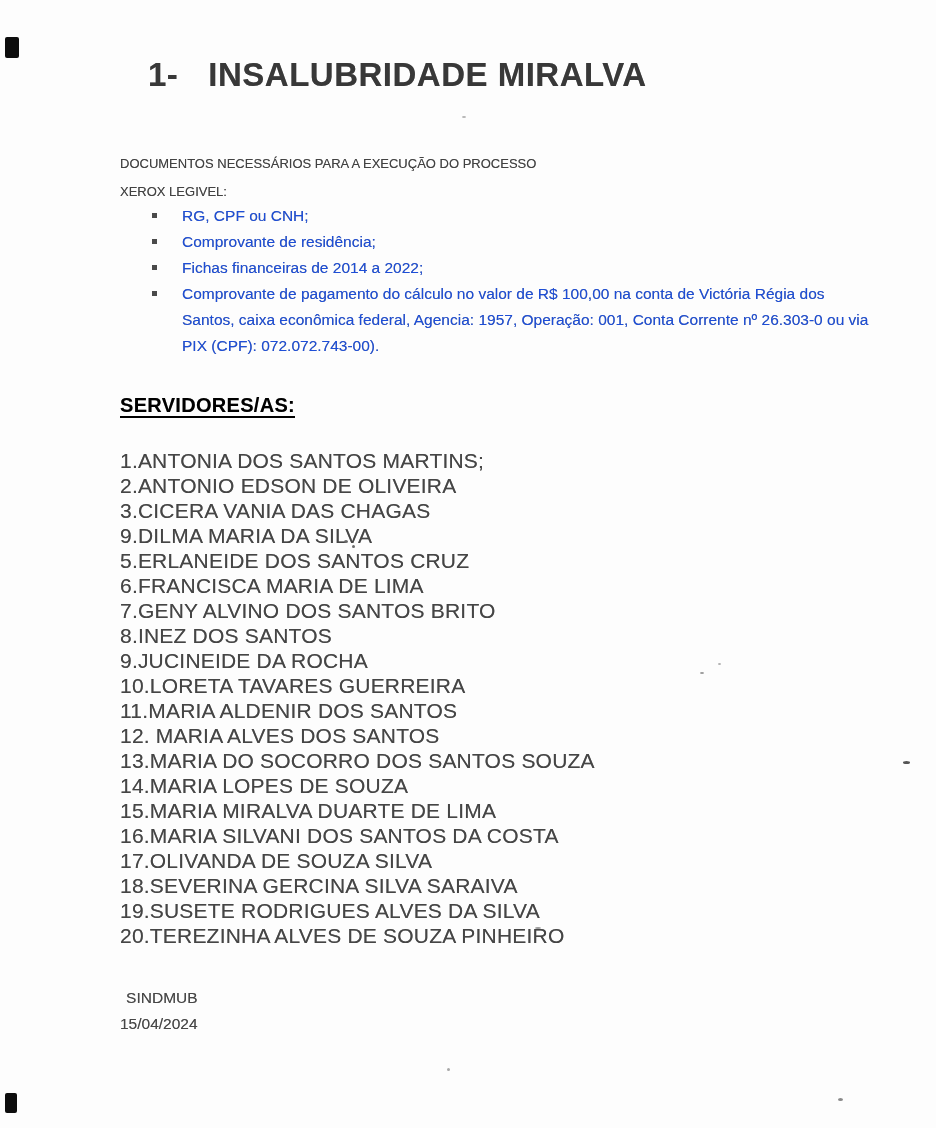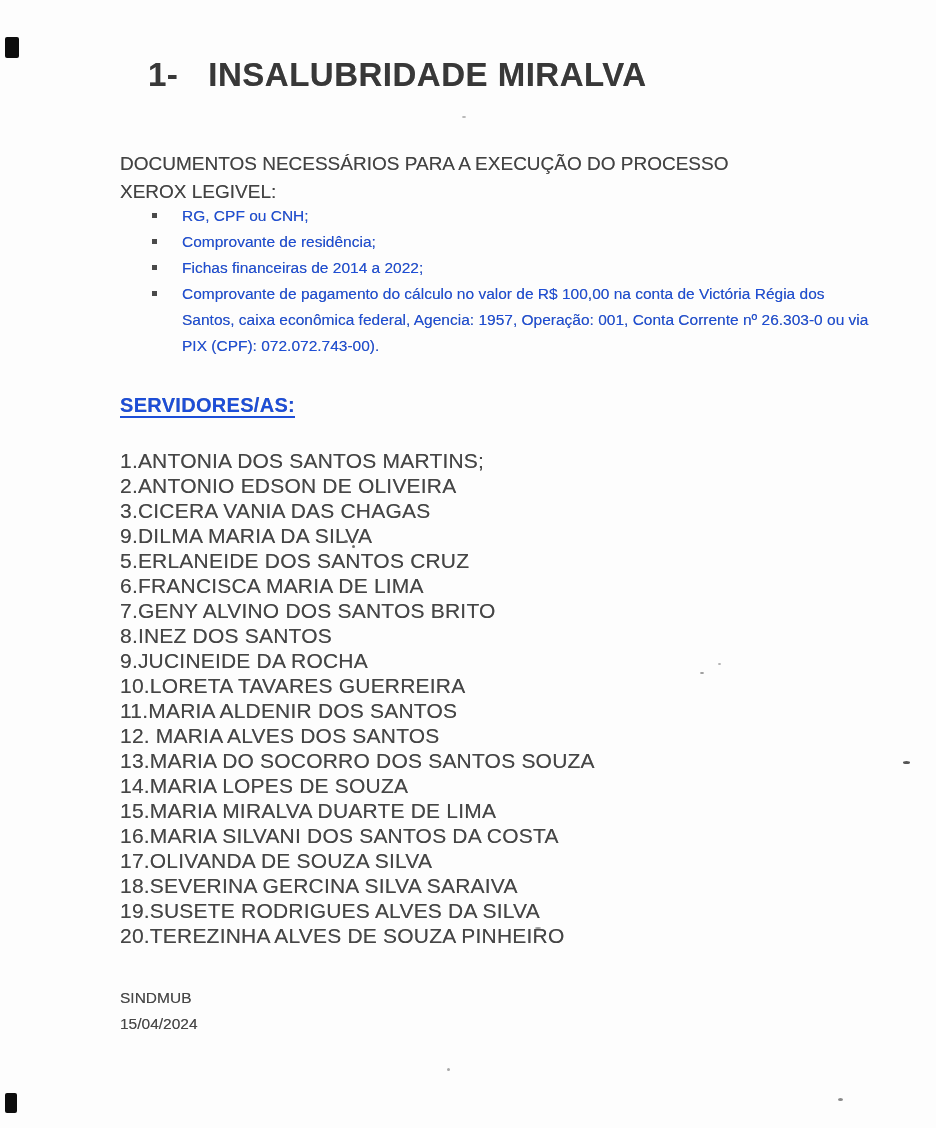--- a/index.html
+++ b/index.html
@@ -22,54 +22,54 @@
   .scan-mark.bottom{top:1093px;width:12px;height:20px;}
 
   .doc-title{
     position:absolute;left:148px;top:56px;
     display:flex;gap:30px;
     font-size:33px;font-weight:bold;color:#383838;
     letter-spacing:.5px;
   }
   .intro{
     position:absolute;left:120px;top:150px;
-    font-size:19px;line-height:28px;color:#424242;
+    font-size:13px;line-height:28px;color:#424242;
   }
   .bullet-list{
     position:absolute;left:150px;top:203px;
     width:722px;
   }
   .bullet-item{
     display:flex;align-items:flex-start;
     font-size:15.5px;line-height:26px;color:#1d4ed8;
   }
   .bullet-square{
     flex:0 0 auto;
     width:5px;height:5px;background:#4a4a4a;
     margin:10px 25px 0 2px;
     text-shadow:none;
   }
   .bullet-text{max-width:692px;}
 
   .servidores-heading{
     position:absolute;left:120px;top:394px;
-    font-size:20px;font-weight:bold;color:#1d4ed8;
+    font-size:20px;font-weight:bold;color:#000000;
     text-decoration:underline;
     text-underline-offset:4px;
     text-decoration-thickness:2px;
     letter-spacing:.3px;
   }
   .servidores-list{
     position:absolute;left:120px;top:448px;
     font-size:21px;line-height:25px;color:#454545;
     letter-spacing:.2px;
   }
   .footer{
     position:absolute;left:120px;top:985px;
-    font-size:15.5px;line-height:26px;color:#474747;
+    font-size:15.5px;line-height:26px;color:#474747;text-align:right;
   }
 
   
   .speck{position:absolute;background:#6a6a6a;border-radius:50%;text-shadow:none;}
   .speck.s1{left:344px;top:540px;width:4px;height:3px;}
   .speck.s1b{left:352px;top:545px;width:3px;height:3px;}
   .speck.s2{left:700px;top:672px;width:4px;height:2px;background:#9a9a9a;}
   .speck.s3{left:903px;top:761px;width:7px;height:3px;background:#555;}
   .speck.s4{left:535px;top:927px;width:6px;height:2px;background:#9a9a9a;}
   .speck.s5{left:462px;top:116px;width:4px;height:2px;background:#b5b5b5;}

